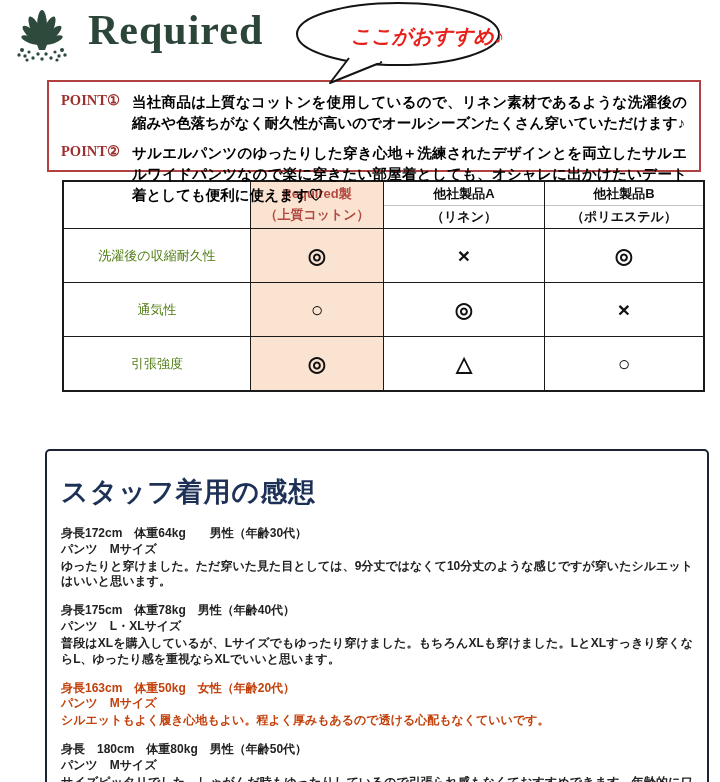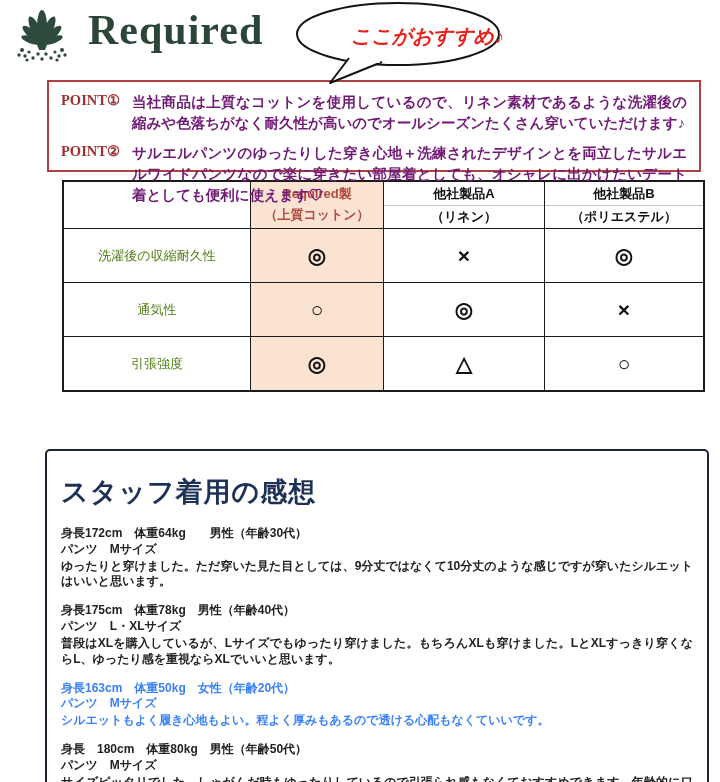--- a/index.html
+++ b/index.html
@@ -27,21 +27,21 @@
     border:2px solid #b14040;border-radius:0;background:#fff;
     padding:10px 12px;z-index:1;
   }
   .point-row{display:flex;gap:9px;margin-bottom:9px;}
   .point-label{
     flex:0 0 62px;font-family:"Liberation Serif", serif;font-size:14.5px;
     color:#9e3030;font-weight:600;white-space:nowrap;
   }
   .point-text{
     flex:1;font-family:"Liberation Serif", serif;font-size:14.5px;font-weight:600;
-    color:#701a75;line-height:1.45;text-align:justify;
+    color:#000000;line-height:1.45;text-align:justify;
   }
   
   .cmp-table{
     position:absolute;left:62px;top:180px;border-collapse:collapse;table-layout:fixed;
     width:636px;
   }
   .cmp-table td{border:1px solid #1a1a1a;text-align:center;vertical-align:middle;padding:0;}
   .cmp-table{border:2px solid #1a1a1a;}
   .col-label{width:186px;}
   .col-req{width:132px;}
@@ -59,21 +59,21 @@
   .staff-box{
     position:absolute;left:45px;top:449px;width:632px;height:309px;
     border:2px solid #1c2433;border-radius:5px;background:#fff;
     padding:21px 14px;overflow:hidden;
   }
   .staff-title{
     font-size:27px;font-weight:bold;color:#1d3156;letter-spacing:1px;margin:2px 0 16px 0;
   }
   .review{margin-bottom:13px;font-size:12px;font-weight:bold;color:#222;line-height:1.32;}
   .review .rline{white-space:pre-wrap;}
-  .review.red{color:#3b82f6;}
+  .review.red{color:#c2410c;}
   .review .rcomment{margin-top:1px;text-align:justify;}
 </style>
 </head>
 <body>
 
 <div class="page">
 
   <div class="logo-row">
     <svg class="logo-mark" viewBox="0 0 64 60" xmlns="http://www.w3.org/2000/svg">
       <g fill="#2d4a3c">

